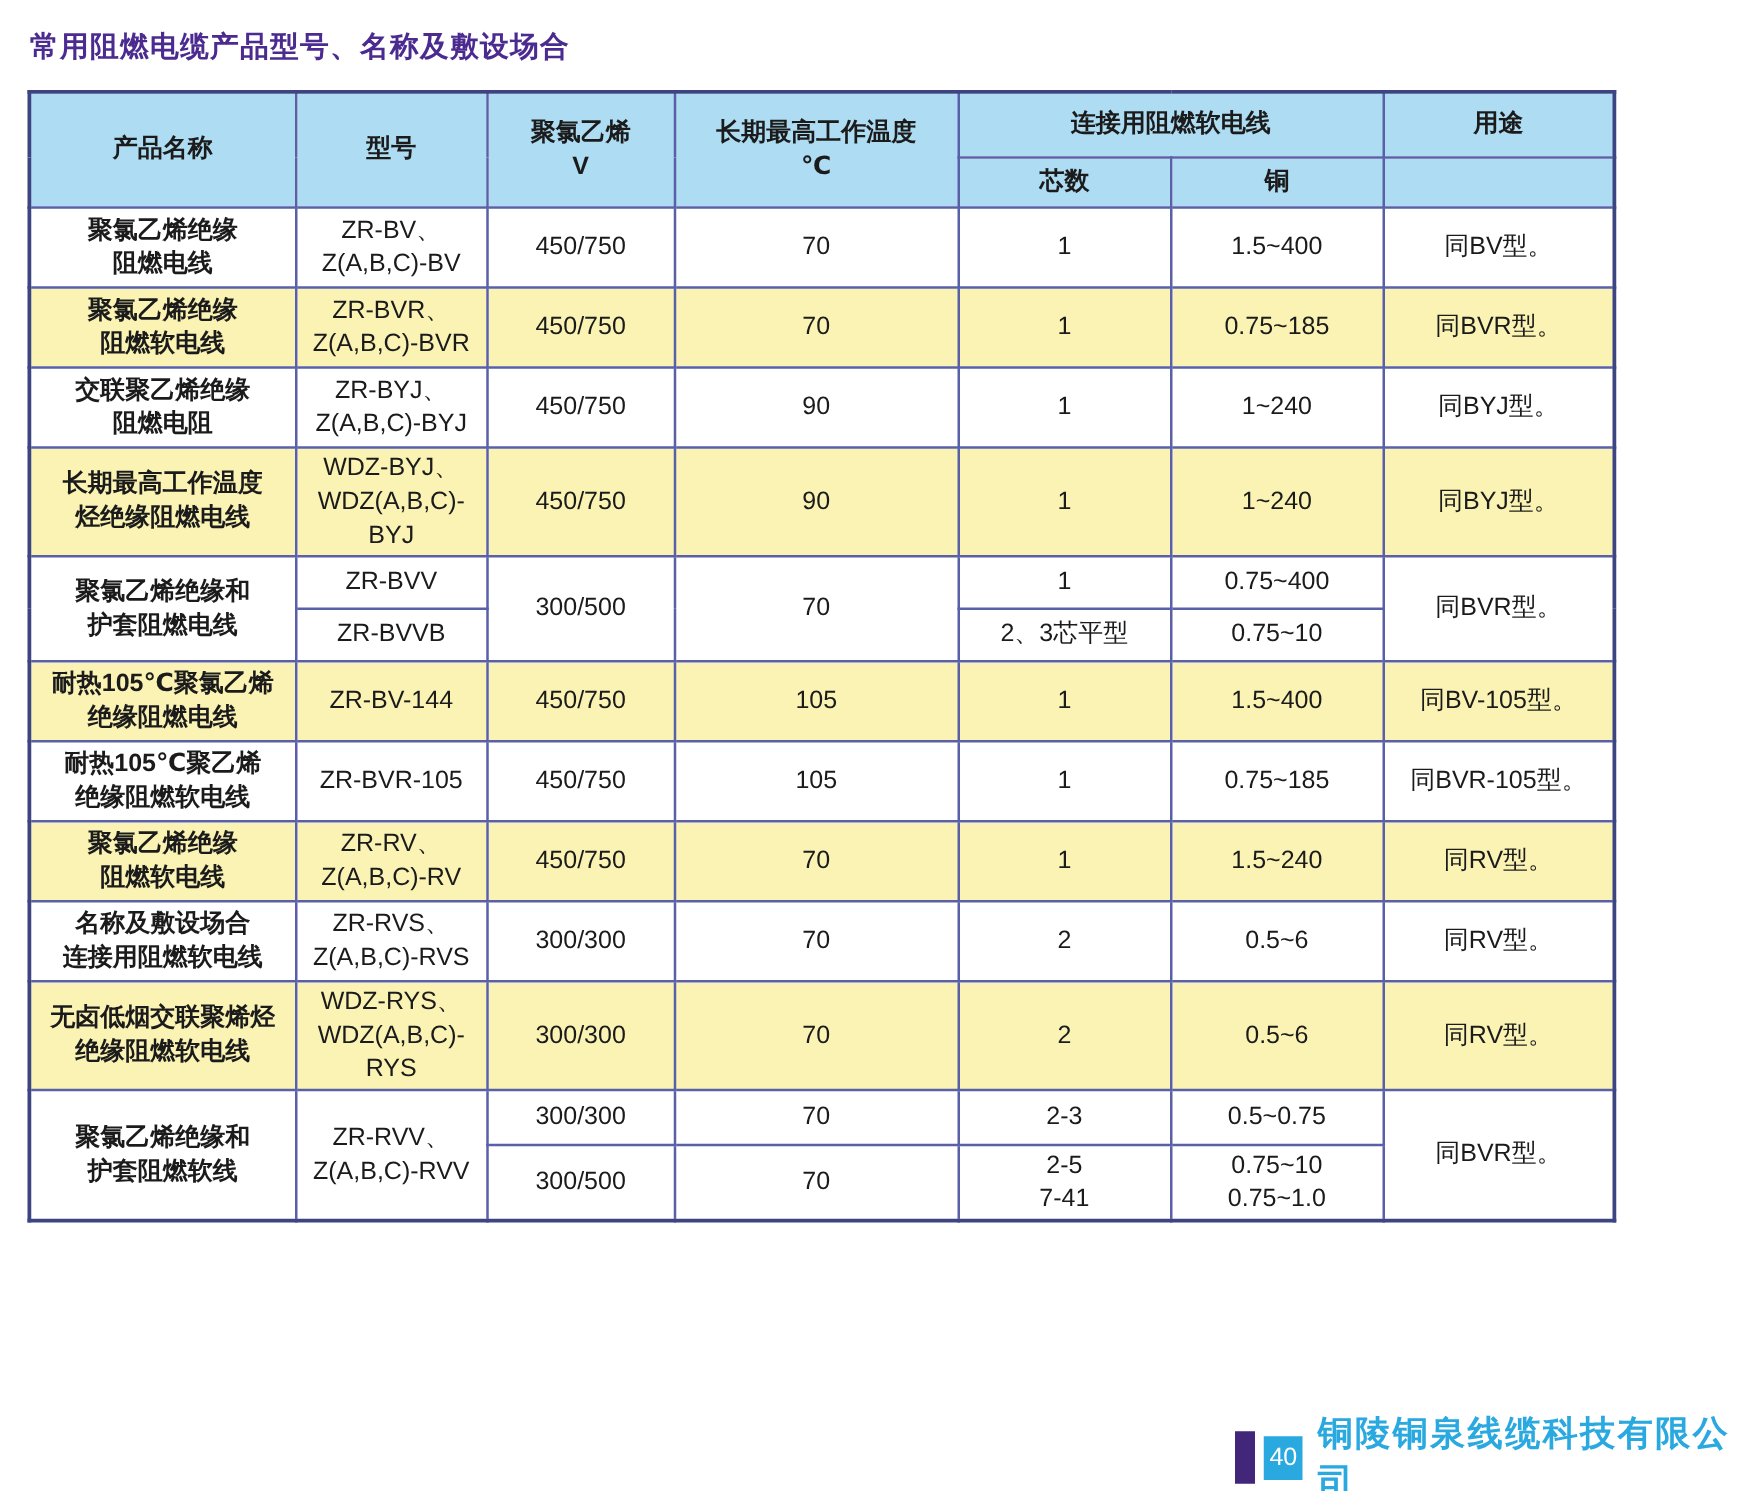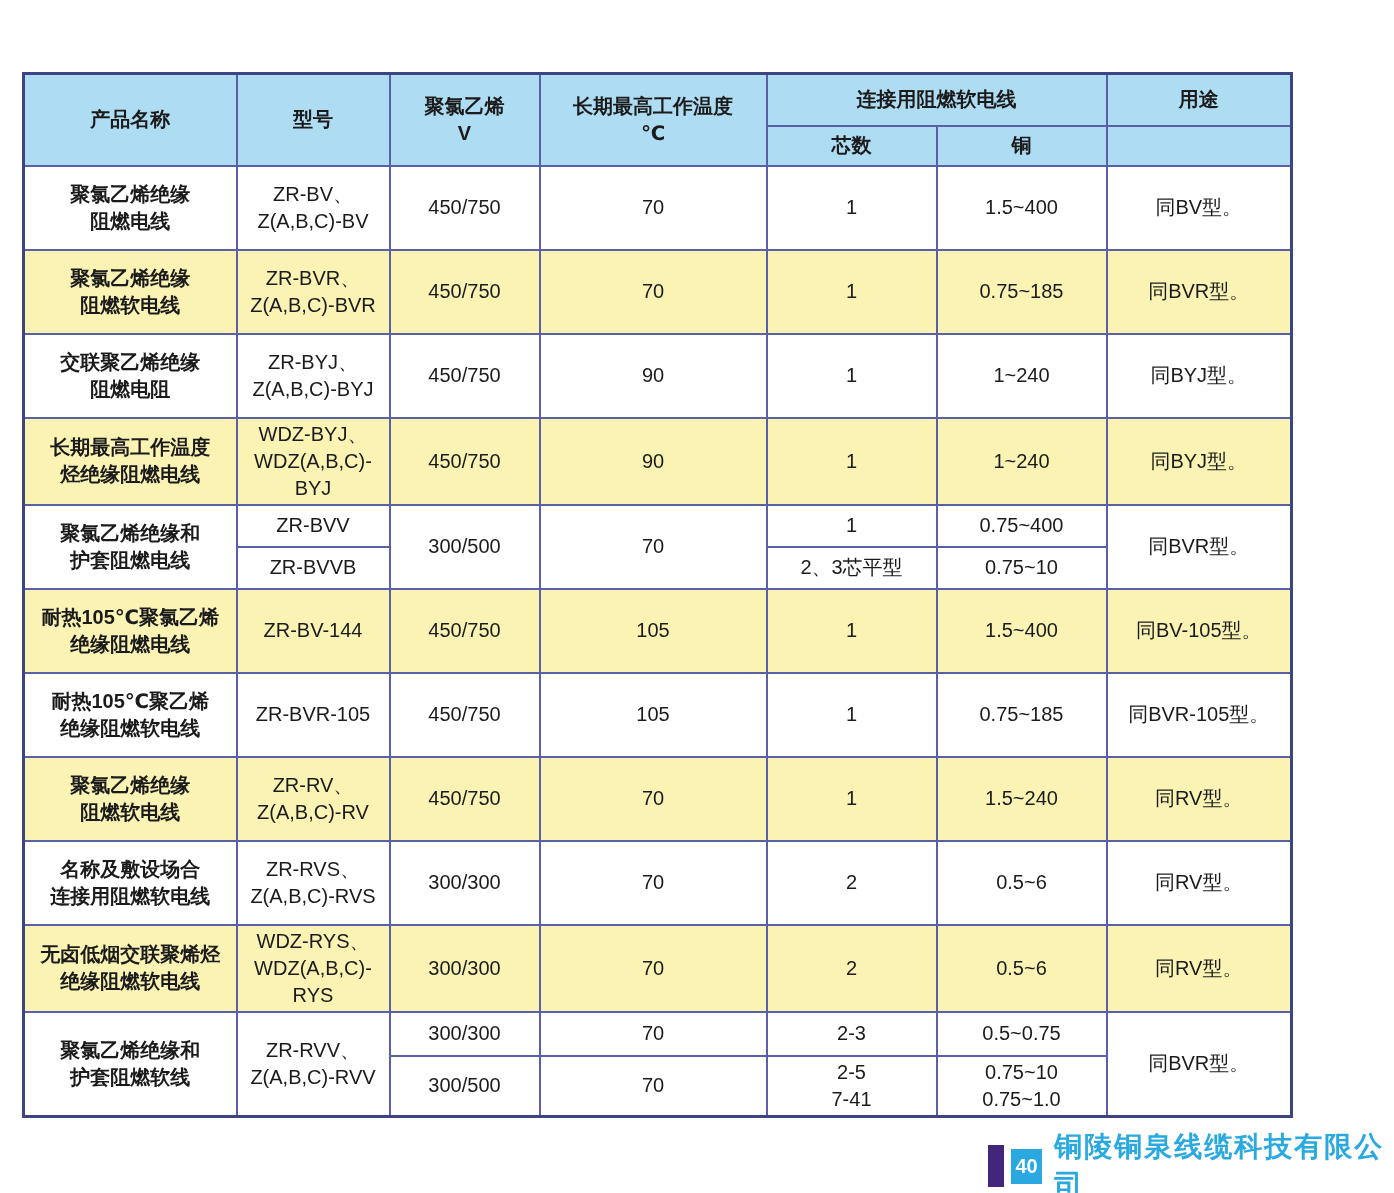--- a/index.html
+++ b/index.html
@@ -41,21 +41,21 @@
     overflow: hidden;
   }
   thead td {
     background: #aedcf2;
     font-weight: bold;
     font-size: 21px;
   }
   td.hdr-bottom { border-bottom: 5px double #3c4482; }
   tr.h1 { height: 52px; }
   tr.h2 { height: 40px; }
-  tr.data  { height: 84px; }
+  tr.data  { height: 64px; }
   tr.sub   { height: 42px; }
   tr.sublast { height: 44px; }
   tr.yellow td { background: #faf3b4; }
   tr.white td  { background: #ffffff; }
   td.prod { font-weight: bold; }
   .footer {
     position: absolute;
     left: 988px;
     top: 1128px;
     display: flex;
@@ -66,38 +66,39 @@
     height: 42px;
     background: #41267a;
     margin-right: 7px;
   }
   .page-number-badge {
     width: 33px;
     height: 35px;
     background: #29a9df;
     color: #ffffff;
     font-size: 20px;
-    font-weight: bold;
+    font-weight: normal;
     display: flex;
     align-items: center;
     justify-content: center;
     margin-right: 12px;
   }
   .company-name {
     font-size: 28px;
     font-weight: bold;
     color: #29a9df;
     letter-spacing: 2px;
   }
 </style>
 </head>
 <body>
 
 <div class="page">
 
+  <div class="page-title">常用阻燃电缆产品型号、名称及敷设场合</div>
 
   <table class="spec">
     <colgroup>
       <col style="width:213px">
         <col style="width:153px">
         <col style="width:150px">
         <col style="width:227px">
         <col style="width:170px">
         <col style="width:170px">
         <col style="width:185px">

